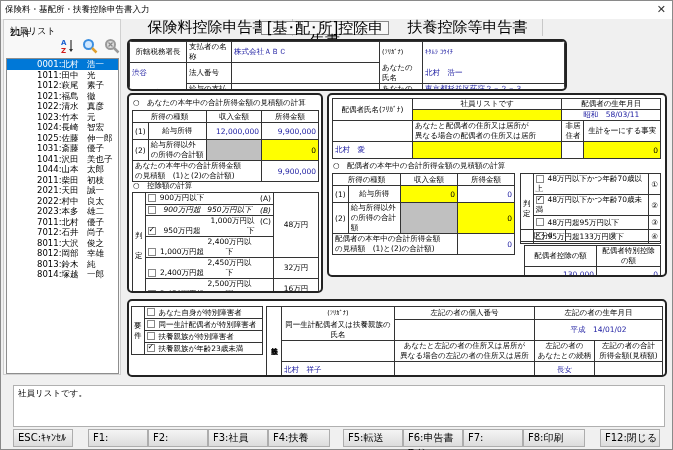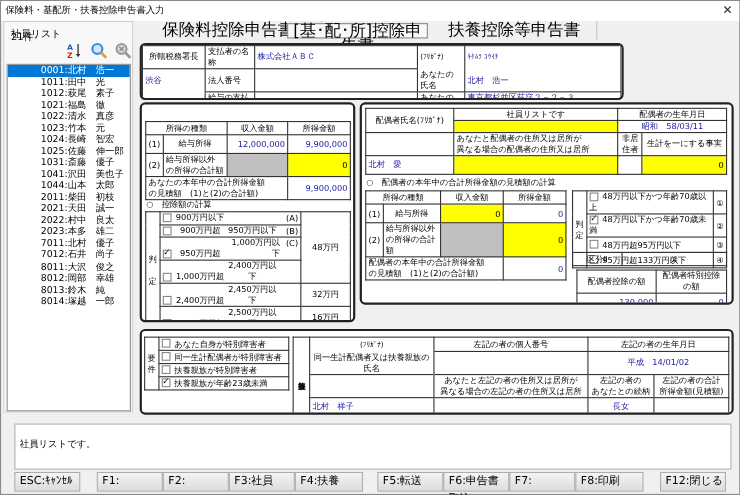--- a/index.html
+++ b/index.html
@@ -22,21 +22,21 @@
 table{border-collapse:collapse;font-size:7.5px}
 td{border:1px solid #333;padding:0 2px;vertical-align:middle}
 .navy{color:#1a1aa0}
 .r{text-align:right}
 .c{text-align:center}
 .yel{background:#ffff00}
 .gry{background:#c0c0c0}
 .cb{display:inline-block;width:8px;height:8px;border:1px solid #888;background:#fff;vertical-align:middle;margin-right:4px;position:relative}
 .cb.on::after{content:"✓";position:absolute;left:0px;top:-3px;font-size:8px;color:#000}
 .sec-title{position:absolute;font-size:7.5px}
-.msg{position:absolute;left:12px;top:384px;width:652px;height:42px;background:#fff;border:1px solid #b0b0b0;padding:12px 4px;font-size:8.5px}
+.msg{position:absolute;left:12px;top:384px;width:652px;height:42px;background:#fff;border:1px solid #b0b0b0;padding:2px 4px;font-size:8.5px}
 .fbtn{position:absolute;top:428px;height:18px;background:linear-gradient(#f4f4f4,#dcdcdc);border:1px solid #adadad;font-size:10px;line-height:16px;padding-left:4px;cursor:pointer}
 </style>
 </head>
 <body>
 
 <div class="win">
   <div class="titlebar">
     <span>保険料・基配所・扶養控除申告書入力</span>
     <span class="closex">✕</span>
   </div>
@@ -126,20 +126,21 @@
         <td>
               <div>あなたの住所</div>
             </td>
         <td class="navy" style="vertical-align:top">東京都杉並区荻窪２－２－３</td>
       </tr>
     </tbody>
       </table>
   </div>
 
   <div class="panel" style="left:126px;top:92px;width:196px;height:200px">
+    <div class="sec-title" style="left:4px;top:3px">○　あなたの本年中の合計所得金額の見積額の計算</div>
     <table style="position:absolute;left:3px;top:15px;width:187px">
       <tbody>
           <tr style="height:12px">
         <td colspan="2" class="c">所得の種類</td>
         <td class="c" style="width:55px">収入金額</td>
         <td class="c" style="width:57px">所得金額</td>
       </tr>
       <tr style="height:17px">
         <td style="width:10px">(1)</td>
         <td class="c">給与所得</td>
@@ -166,21 +167,21 @@
       </table>
     <div class="sec-title" style="left:4px;top:86px">○　控除額の計算</div>
     <table style="position:absolute;left:3px;top:97px;width:187px" id="basicJudge">
       <tbody>
           <tr style="height:11.5px">
             <td rowspan="6" class="c" style="width:10px;line-height:20px"><span>判定</span></td>
         <td id="bj0" style="position: relative;"><span class="cb"></span><span style="display: inline-block; width: 45px; text-align: center;">900万円以下</span><span style="display: inline-block; width: 50px; text-align: center;"></span><span style="position: absolute; right: 2px; top: 1px;">(A)</span></td>
         <td rowspan="4" class="c" style="width:45px">48万円</td>
           </tr>
       <tr style="height:11.5px">
-            <td id="bj1" style="position: relative;"><span class="cb"></span><span style="display: inline-block; width: 45px; text-align: center;">900万円超</span><span style="display: inline-block; width: 50px; text-align: center;">950万円以下</span><span style="position: absolute; right: 2px; top: 1px;">(B)</span></td>
+            <td id="bj1" style="position: relative; font-style: italic;"><span class="cb"></span><span style="display: inline-block; width: 45px; text-align: center;">900万円超</span><span style="display: inline-block; width: 50px; text-align: center;">950万円以下</span><span style="position: absolute; right: 2px; top: 1px;">(B)</span></td>
           </tr>
       <tr style="height:11.5px">
             <td id="bj2" style="position: relative;"><span class="cb on"></span><span style="display: inline-block; width: 45px; text-align: center;">950万円超</span><span style="display: inline-block; width: 50px; text-align: right;">1,000万円以下</span><span style="position: absolute; right: 2px; top: 1px;">(C)</span></td>
           </tr>
       <tr style="height:11.5px">
             <td id="bj3" style="position: relative;"><span class="cb"></span><span style="display: inline-block; width: 45px; text-align: center;">1,000万円超</span><span style="display: inline-block; width: 50px; text-align: center;">2,400万円以下</span><span style="position: absolute; right: 2px; top: 1px;"></span></td>
           </tr>
       <tr style="height:11.5px">
             <td id="bj4" style="position: relative;"><span class="cb"></span><span style="display: inline-block; width: 45px; text-align: center;">2,400万円超</span><span style="display: inline-block; width: 50px; text-align: center;">2,450万円以下</span><span style="position: absolute; right: 2px; top: 1px;"></span></td>
             <td class="c">32万円</td>

